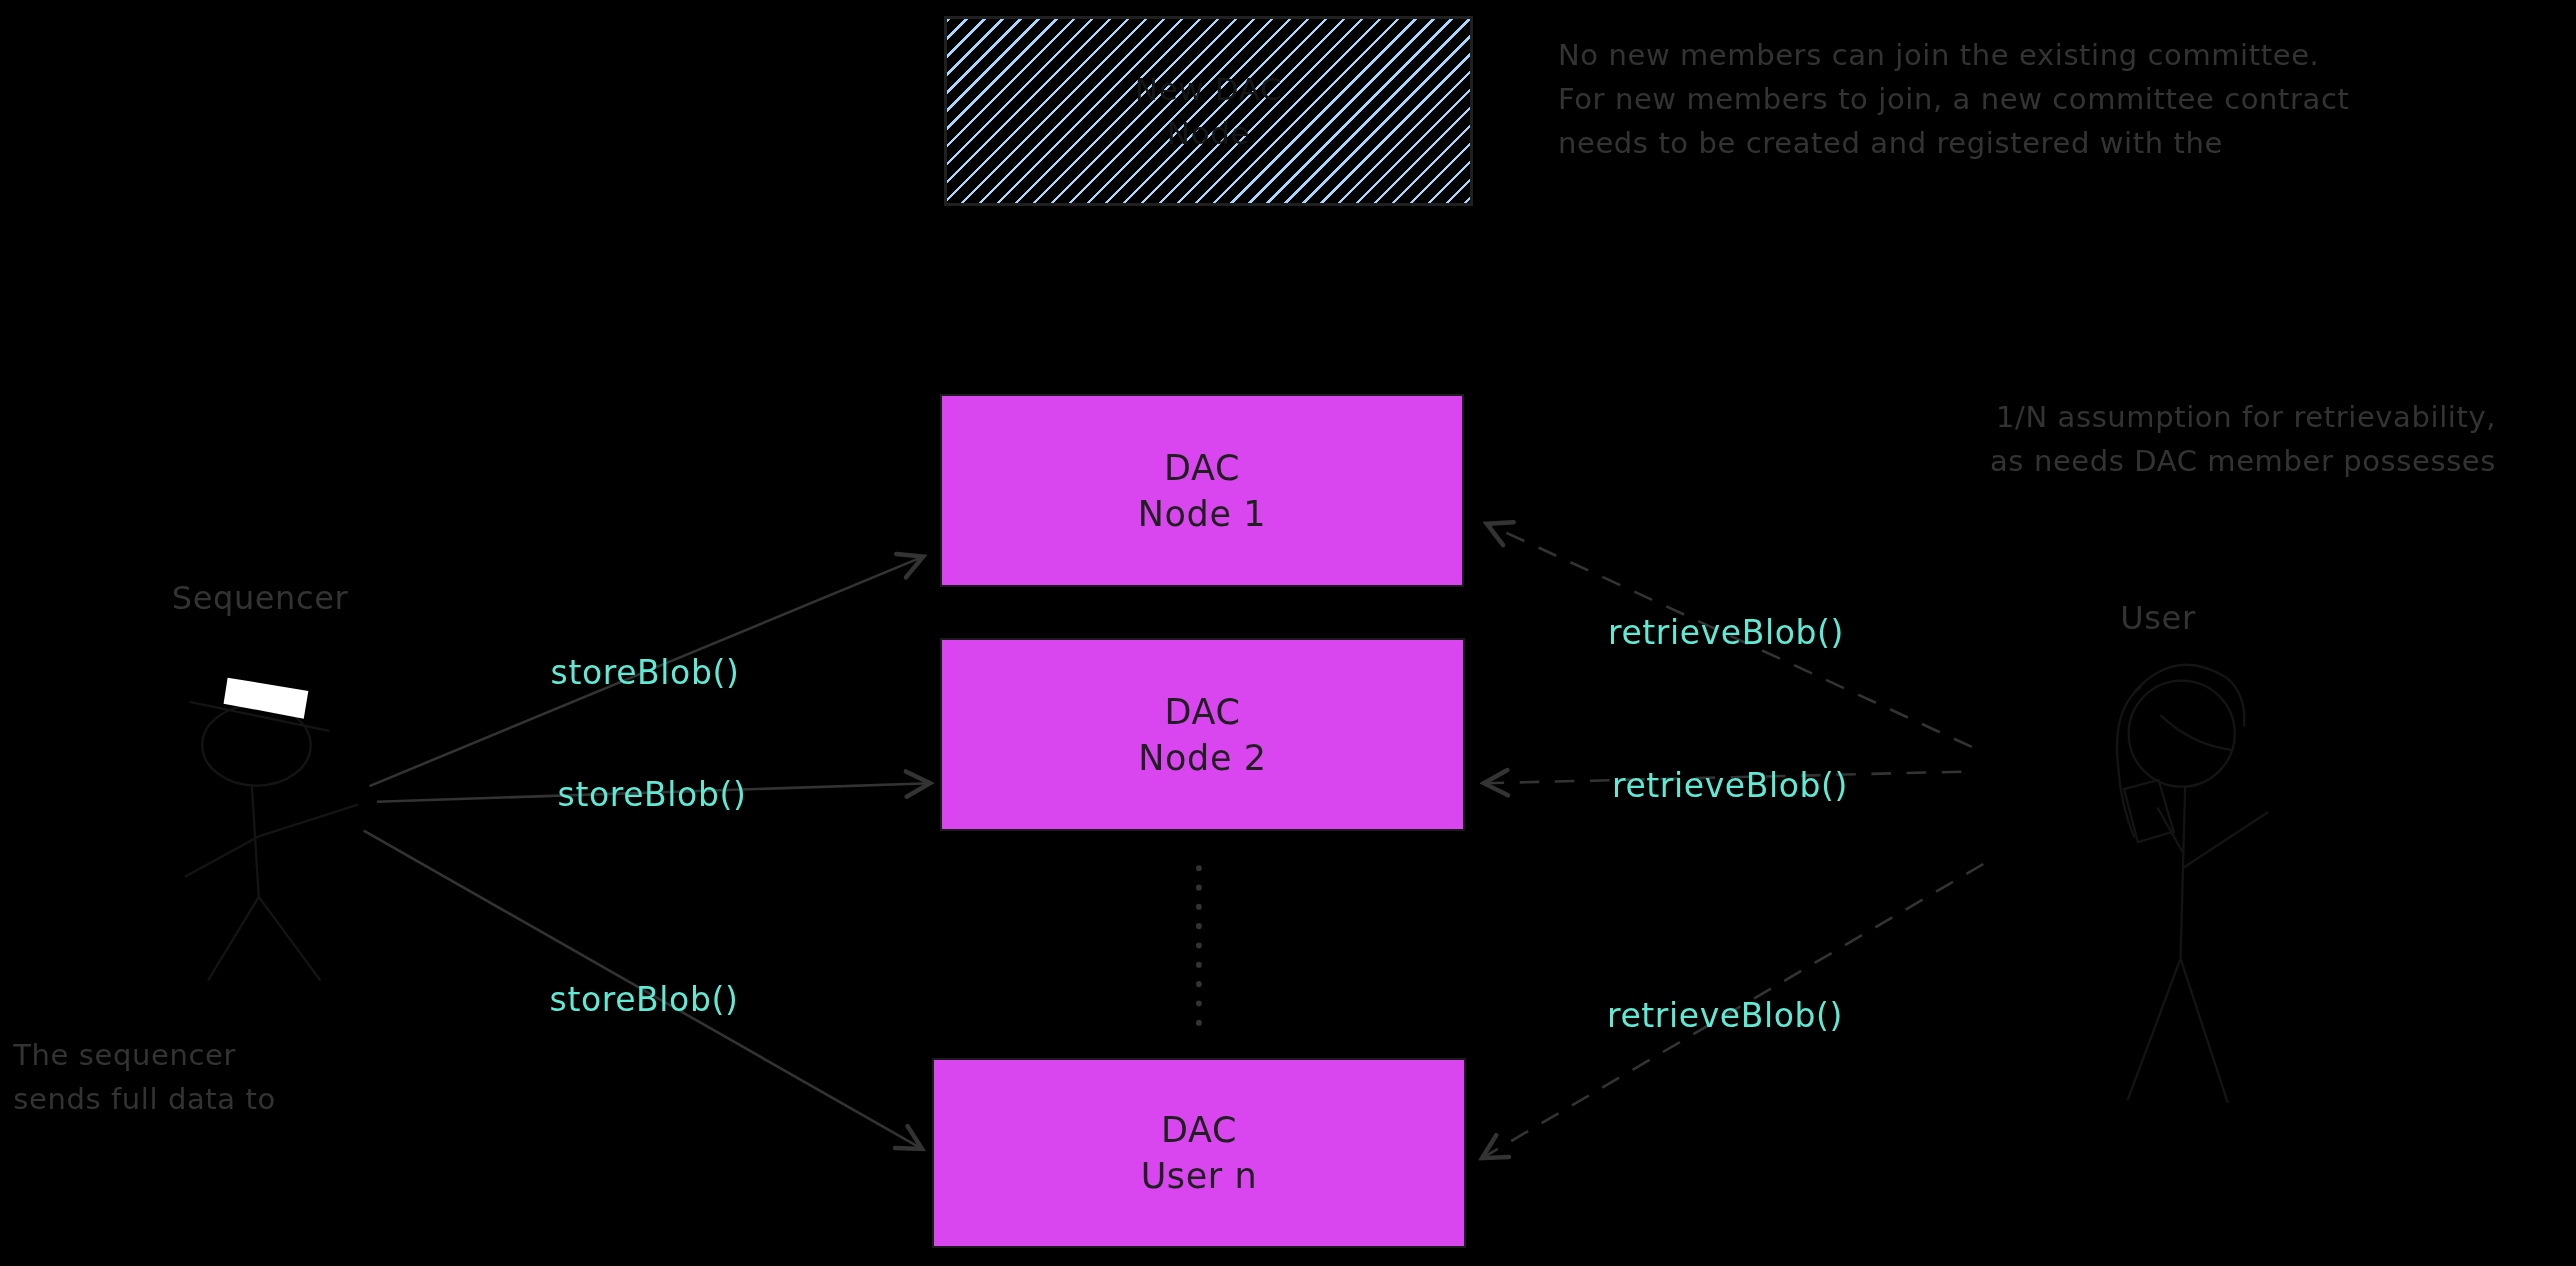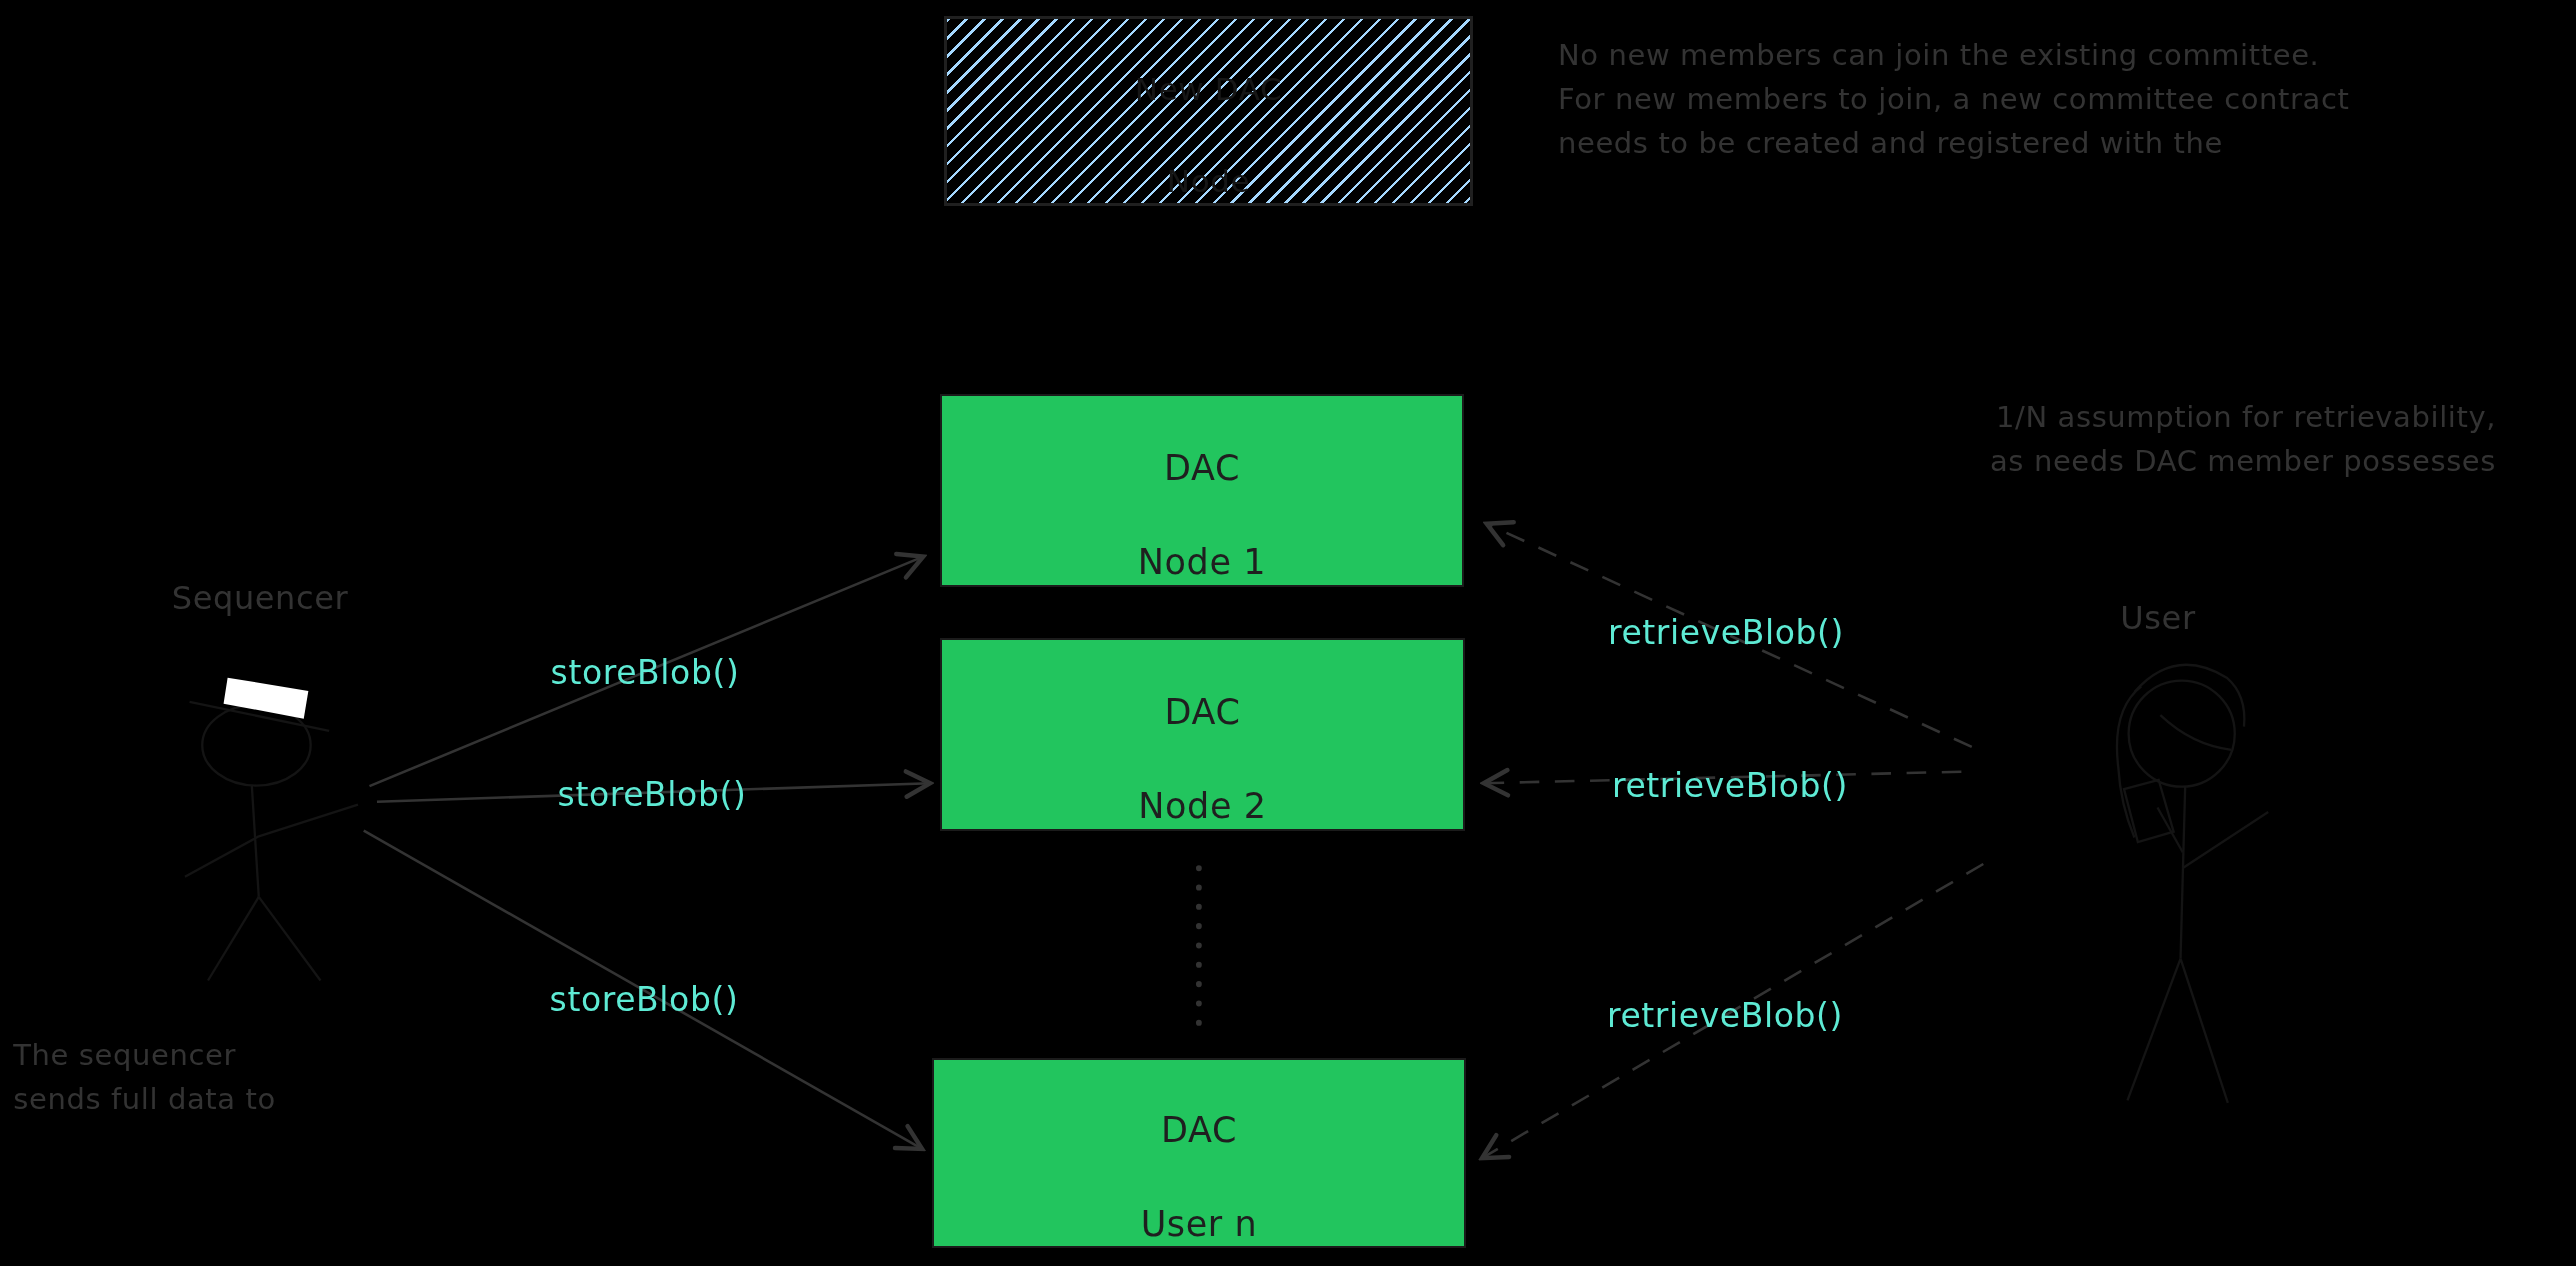--- a/index.html
+++ b/index.html
@@ -5,33 +5,33 @@
   html,body { margin:0; padding:0; background:#000; }
   .canvas {
     position:relative; width:2576px; height:1266px;
     background:#000000; overflow:hidden;
     font-family:"DejaVu Sans", sans-serif;
   }
   svg.layer { position:absolute; left:0; top:0; width:2576px; height:1266px; }
 
   .node-box {
     position:absolute; box-sizing:border-box;
-    background:#22c55e; border:2.9px solid #1b1b1b;
+    background:#d946ef; border:2.9px solid #1b1b1b;
     display:flex; flex-direction:column; align-items:center; justify-content:center;
     text-align:right; color:#1f1f1f; font-size:35px; line-height:46px; letter-spacing:0.6px;
   }
   .hatch-box {
     position:absolute; box-sizing:border-box;
     border:3.5px solid #202020;
     background:repeating-linear-gradient(135deg,
       #a5d8ff 0px, #a5d8ff 2.3px, transparent 2.3px, transparent 12.7px);
     display:flex; flex-direction:column; align-items:center; justify-content:center;
     text-align:center; color:#161616; font-size:31px; line-height:44px; letter-spacing:0.6px;
   }
-  .box-line { display:block;margin-top:48px; }
+  .box-line { display:block; }
 
   .note {
     position:absolute; color:#333333; font-size:29px; line-height:44px;
     letter-spacing:0.6px; white-space:nowrap;
   }
   .edge-label {
     position:absolute; transform:translate(-50%,-50%);
     color:#5eead4; font-size:33px; white-space:nowrap; letter-spacing:0.6px;
   }
   .actor-label {

